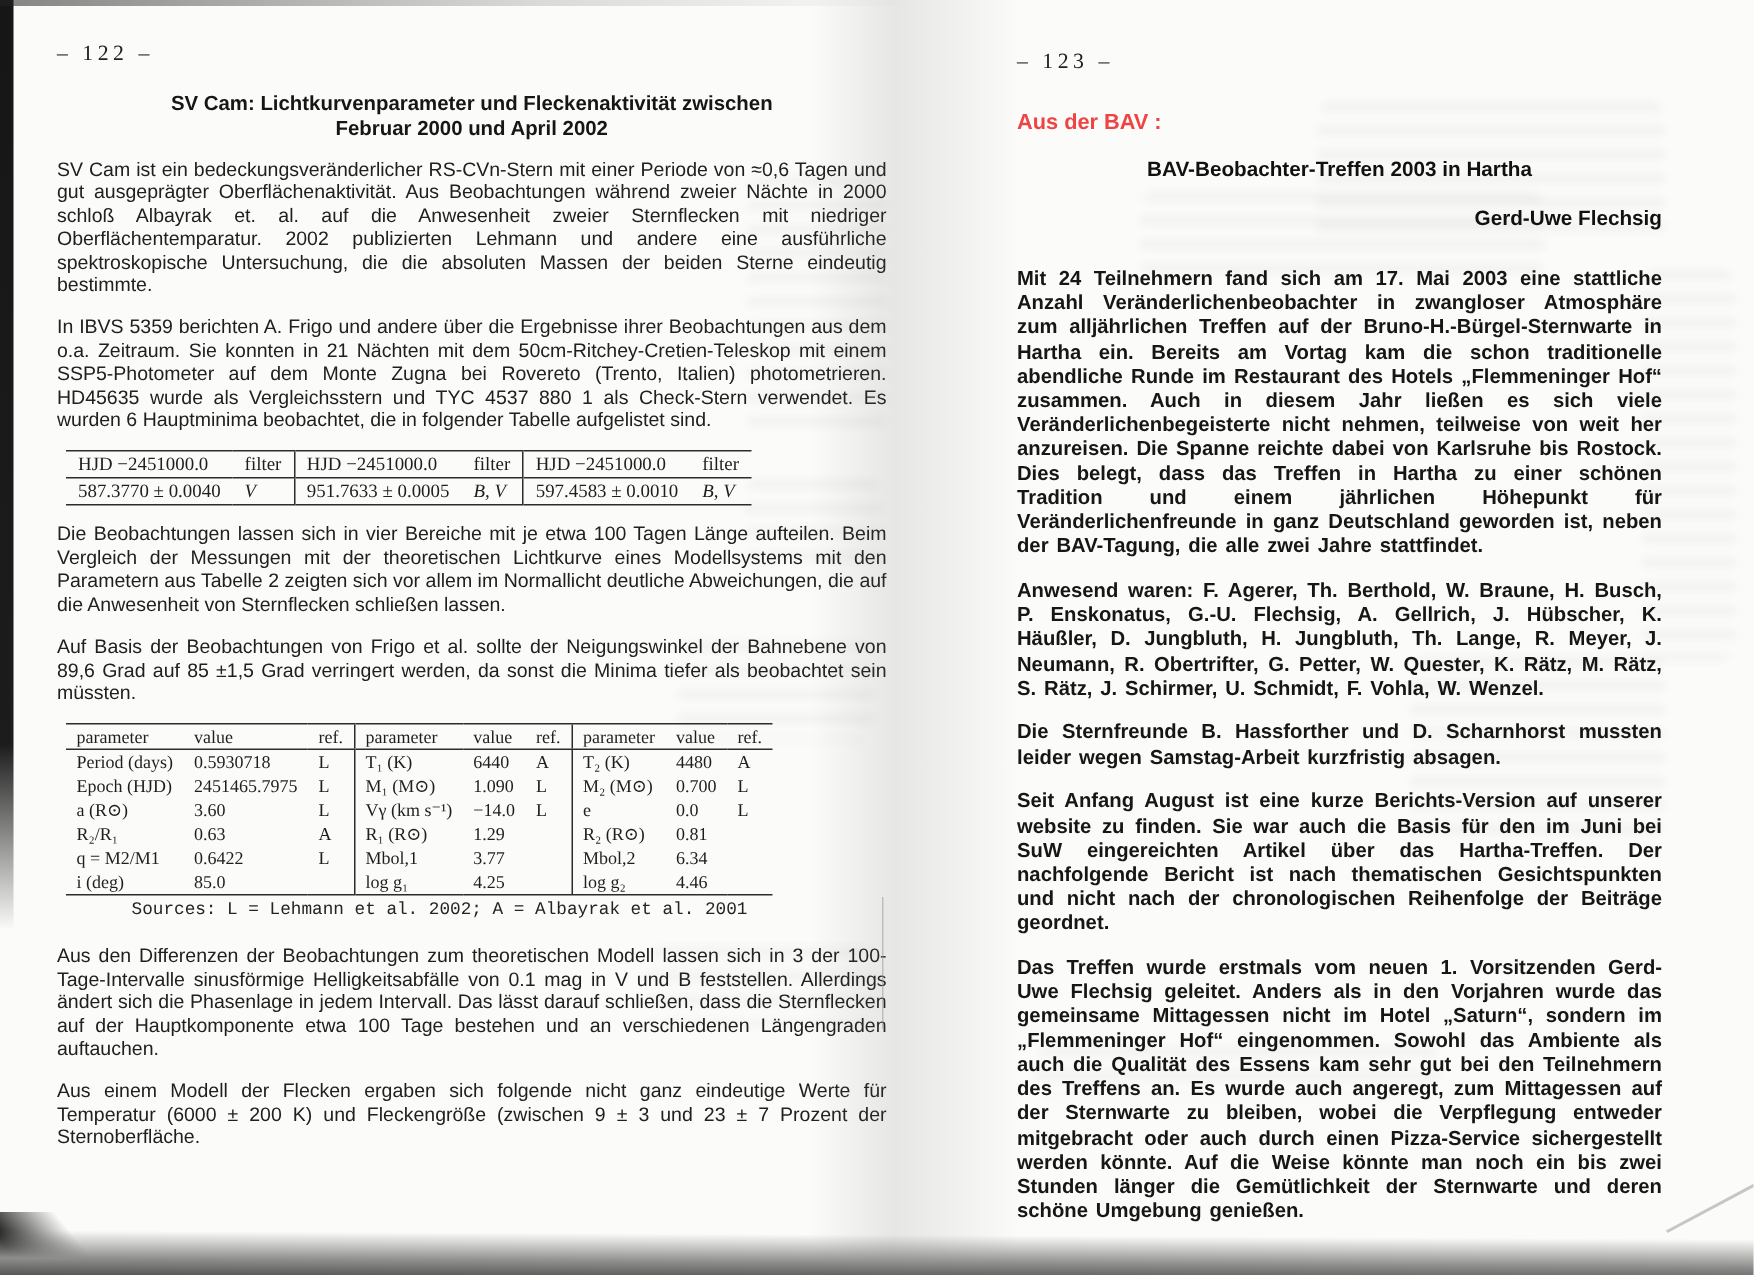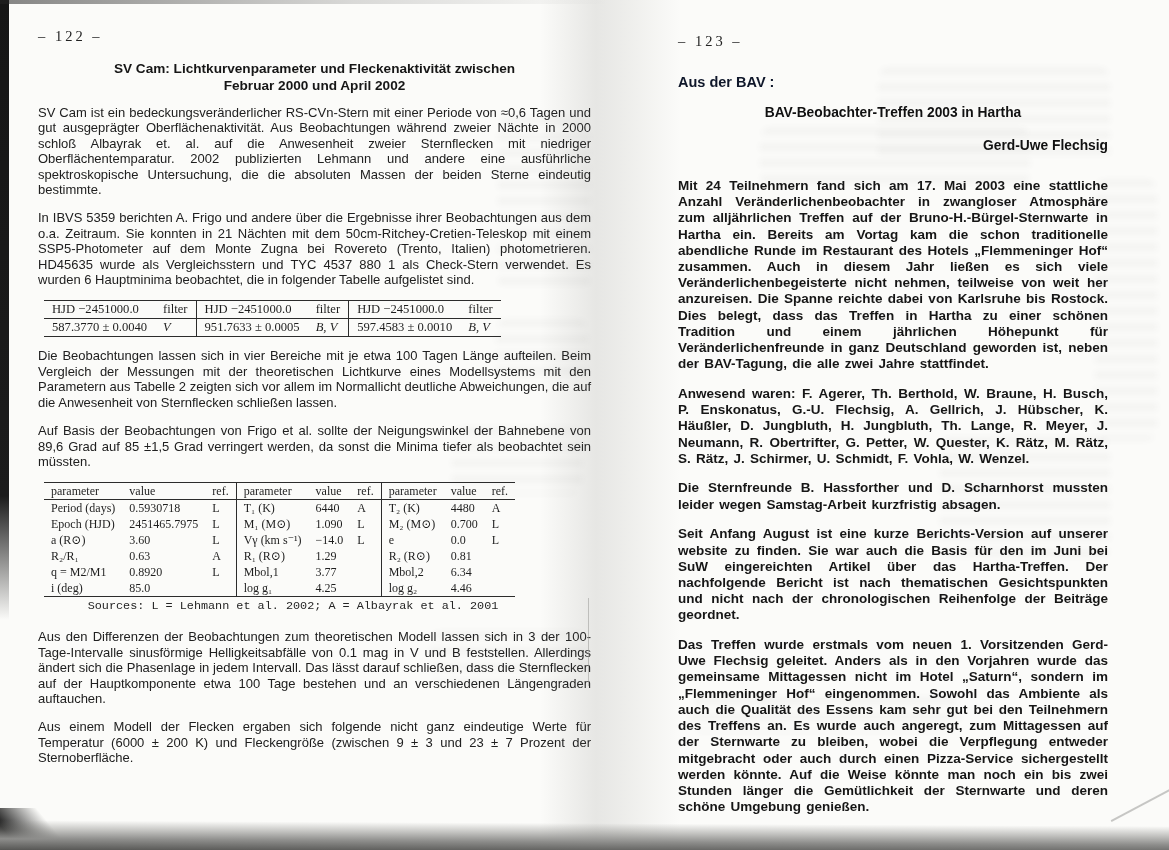--- a/index.html
+++ b/index.html
@@ -18,21 +18,21 @@
     text-align:left;font-family:"Liberation Serif","DejaVu Serif",serif;
     font-size:14.5px;letter-spacing:3px;color:#222;
   }
   .lp-title{
     margin-top:15px;text-align:center;font-weight:bold;font-size:13.6px;line-height:17px;color:#161616;
   }
   .lp-subtitle{margin-top:12px;text-align:center;font-size:13.2px;}
   .lp-body{
     margin-top:11px;font-size:13px;line-height:15.4px;text-align:justify;color:#202020;
   }
-  .rp-section{margin-top:24px;font-weight:bold;font-size:14.5px;color:#0f172a;}
+  .rp-section{margin-top:24px;font-weight:bold;font-size:14.5px;color:#ef4444;}
   .rp-title{margin-top:15px;text-align:center;font-weight:bold;font-size:13.8px;color:#111;}
   .rp-author{margin-top:18px;text-align:right;font-weight:bold;font-size:13.8px;color:#111;}
   .rp-body{
     margin-top:13px;font-size:13.5px;line-height:16.2px;font-weight:bold;
     text-align:justify;color:#161616;word-spacing:1.5px;
   }
   .rp-body.first{margin-top:25px;}
   .rp-body.last{margin-top:38px;}
 
   
@@ -195,21 +195,21 @@
           <td>A</td>
           <td class="sep">R₁ (R⊙)</td>
           <td>1.29</td>
           <td></td>
           <td class="sep">R₂ (R⊙)</td>
           <td>0.81</td>
           <td></td>
         </tr>
         <tr>
           <td>q = M2/M1</td>
-          <td>0.8920</td>
+          <td>0.6422</td>
           <td>L</td>
           <td class="sep">Mbol,1</td>
           <td>3.77</td>
           <td></td>
           <td class="sep">Mbol,2</td>
           <td>6.34</td>
           <td></td>
         </tr>
         <tr>
           <td>i (deg)</td>

